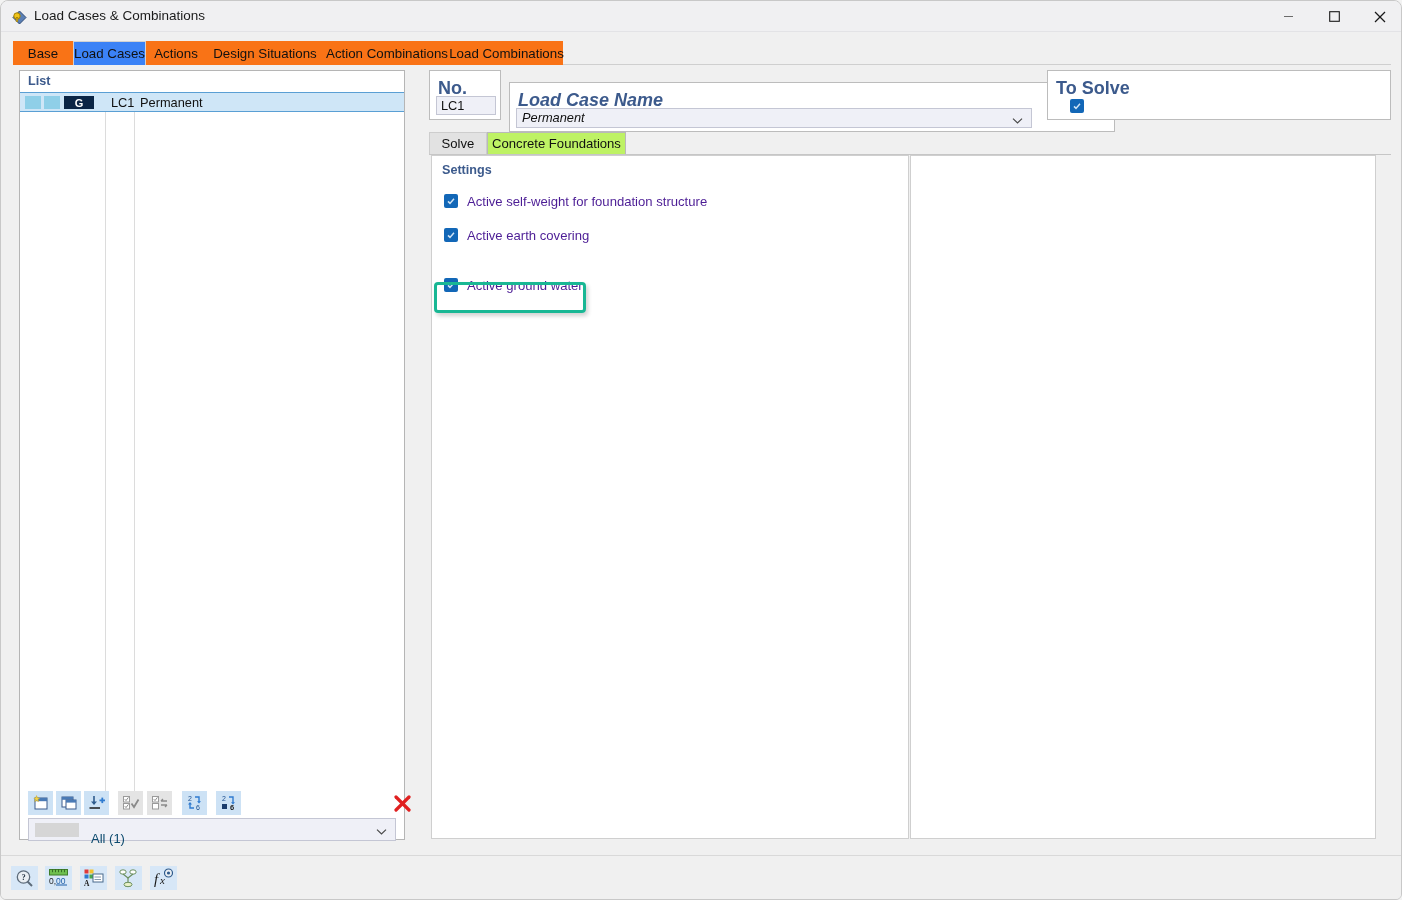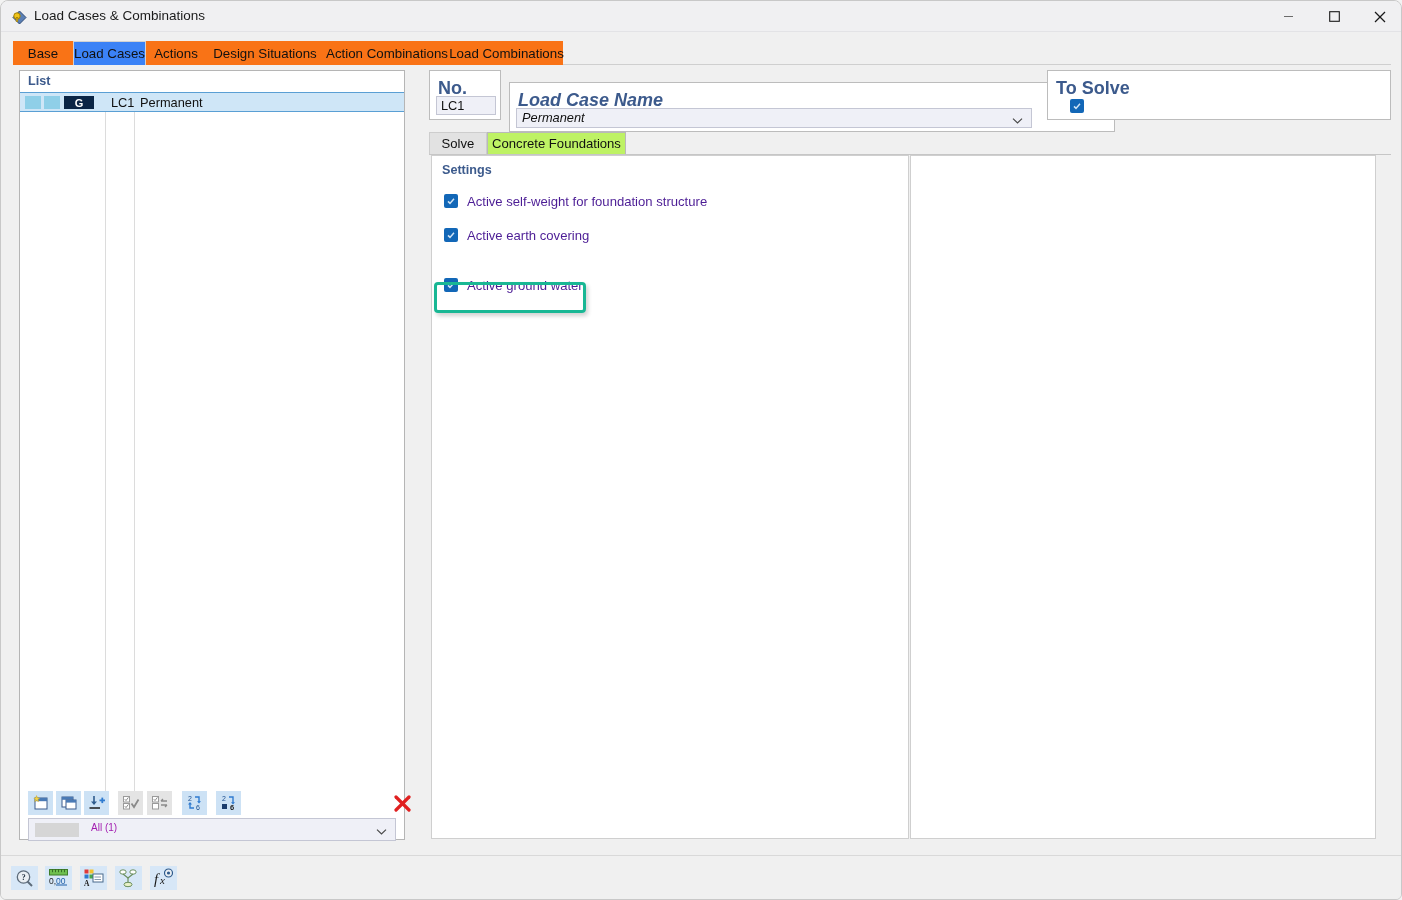--- a/index.html
+++ b/index.html
@@ -164,22 +164,22 @@
     width: 368px; height: 23px;
     background: #eff0f7;
     border: 1px solid #c4c6d4;
     display: flex; align-items: center;
   }
   #filter-swatch {
     position: absolute; left: 6px; top: 4px;
     width: 44px; height: 14px; background: #d6d6d6;
   }
   #filter-label {
-    position: absolute; left: 62px; top: 3px;
-    font-size: 10px; color: #a21caf;
+    position: absolute; left: 62px; top: 12px;
+    font-size: 13px; color: #0c4a6e;
   }
   #filter-caret {
     position: absolute; right: 8px; top: 5px;
   }
 
   
   #detail-panel {
     position: absolute; left: 412px; top: 5px;
     width: 978px; height: 770px;
     background: #f0f0f0;

